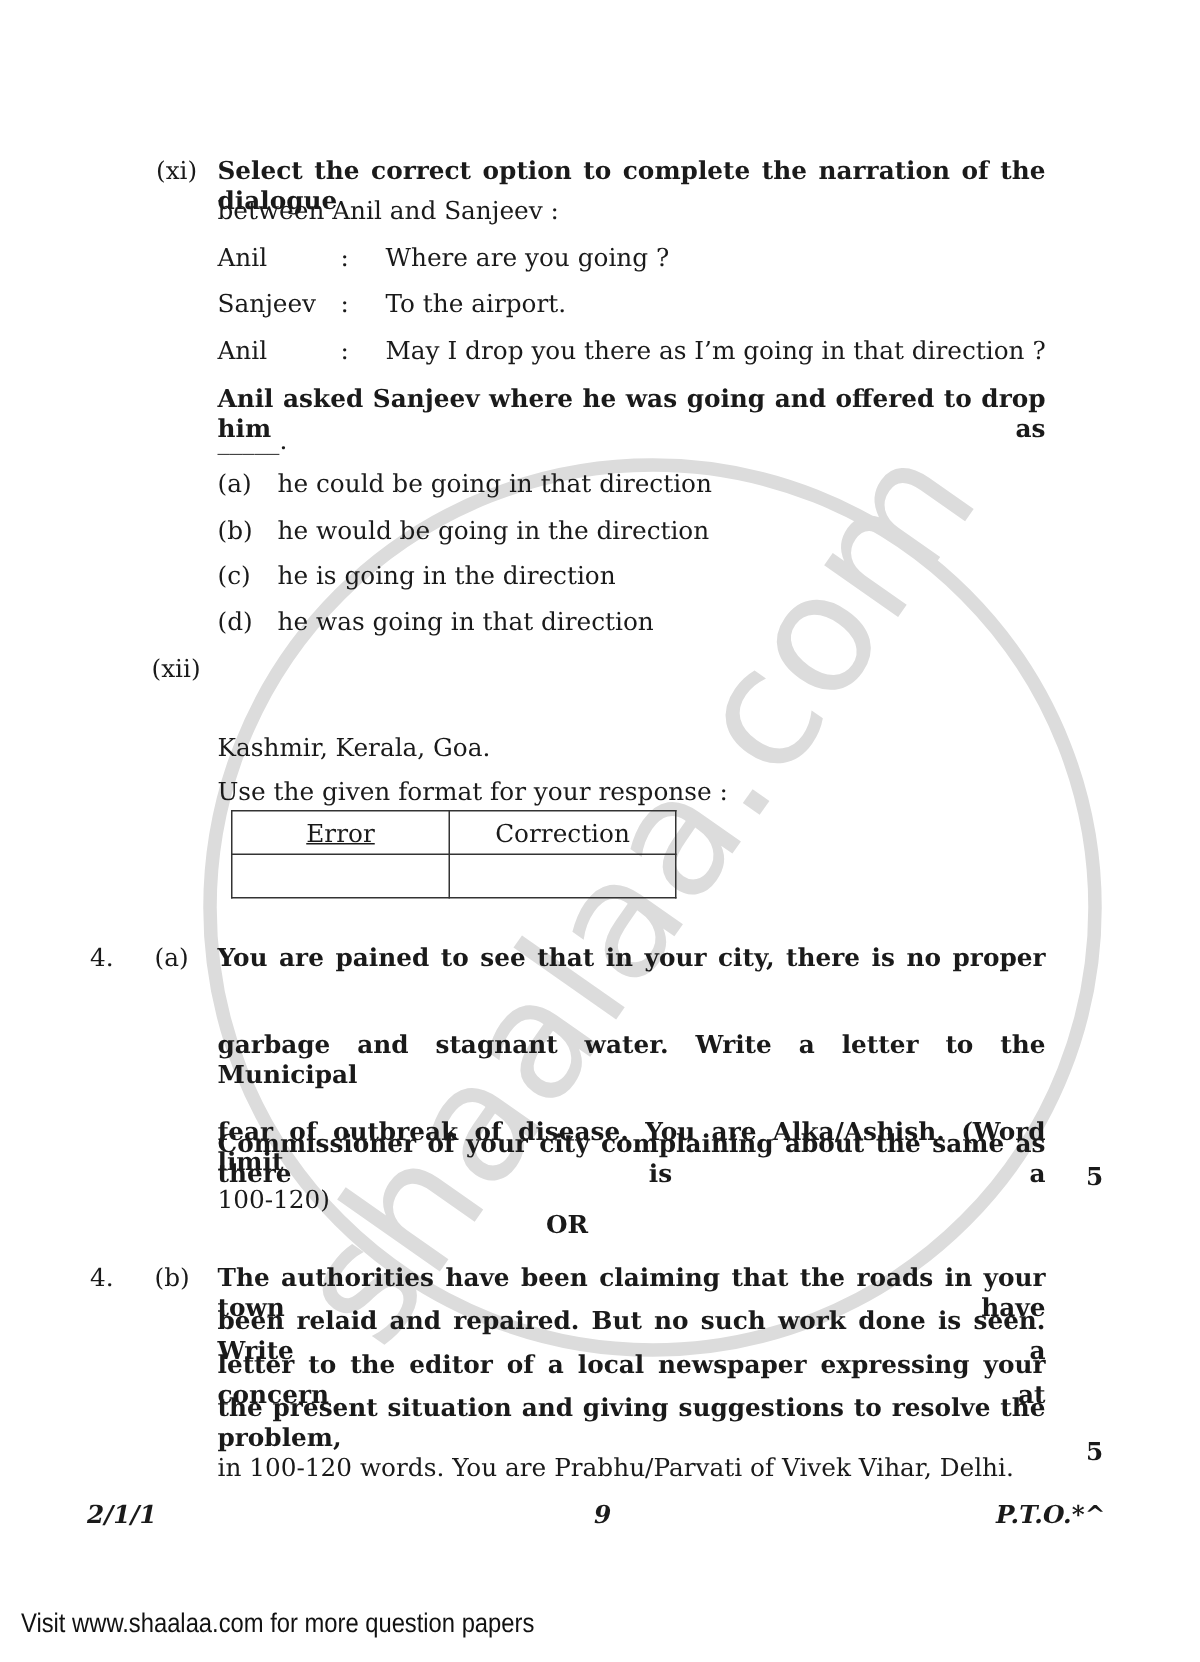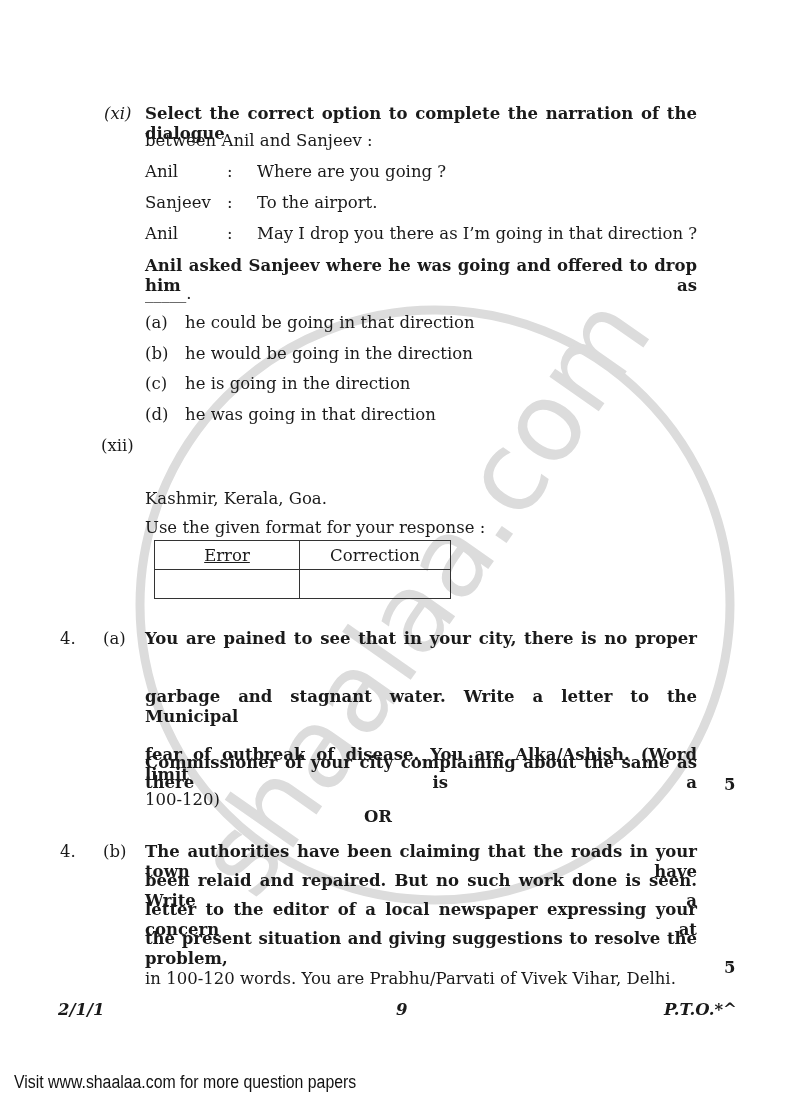--- a/index.html
+++ b/index.html
@@ -32,21 +32,21 @@
 </head>
 <body>
 
 <div class="page">
 
   <svg class="watermark" viewBox="0 0 610 610">
     <circle cx="305" cy="305" r="295" fill="none" stroke="#dcdcdc" stroke-width="9"></circle>
     <text x="300" y="330" text-anchor="middle" font-family="DejaVu Sans, sans-serif" font-size="110" fill="#dcdcdc" transform="rotate(-55 300 300)">shaalaa.com</text>
   </svg>
 
-  <div class="line" style="left:104px;top:104px;font-style:italic;">(xi)</div>
+  <div class="line" style="left:104px;top:104px;">(xi)</div>
   <div class="line just" style="left:145px;top:104px;width:552px;">Select the correct option to complete the narration of the dialogue</div>
   <div class="line" style="left:145px;top:131px;">between Anil and Sanjeev :</div>
 
   <div class="line" style="left:145px;top:162px;">Anil</div>
   <div class="line" style="left:227px;top:162px;">:</div>
   <div class="line" style="left:257px;top:162px;">Where are you going ?</div>
 
   <div class="line" style="left:145px;top:193px;">Sanjeev</div>
   <div class="line" style="left:227px;top:193px;">:</div>
   <div class="line" style="left:257px;top:193px;">To the airport.</div>

